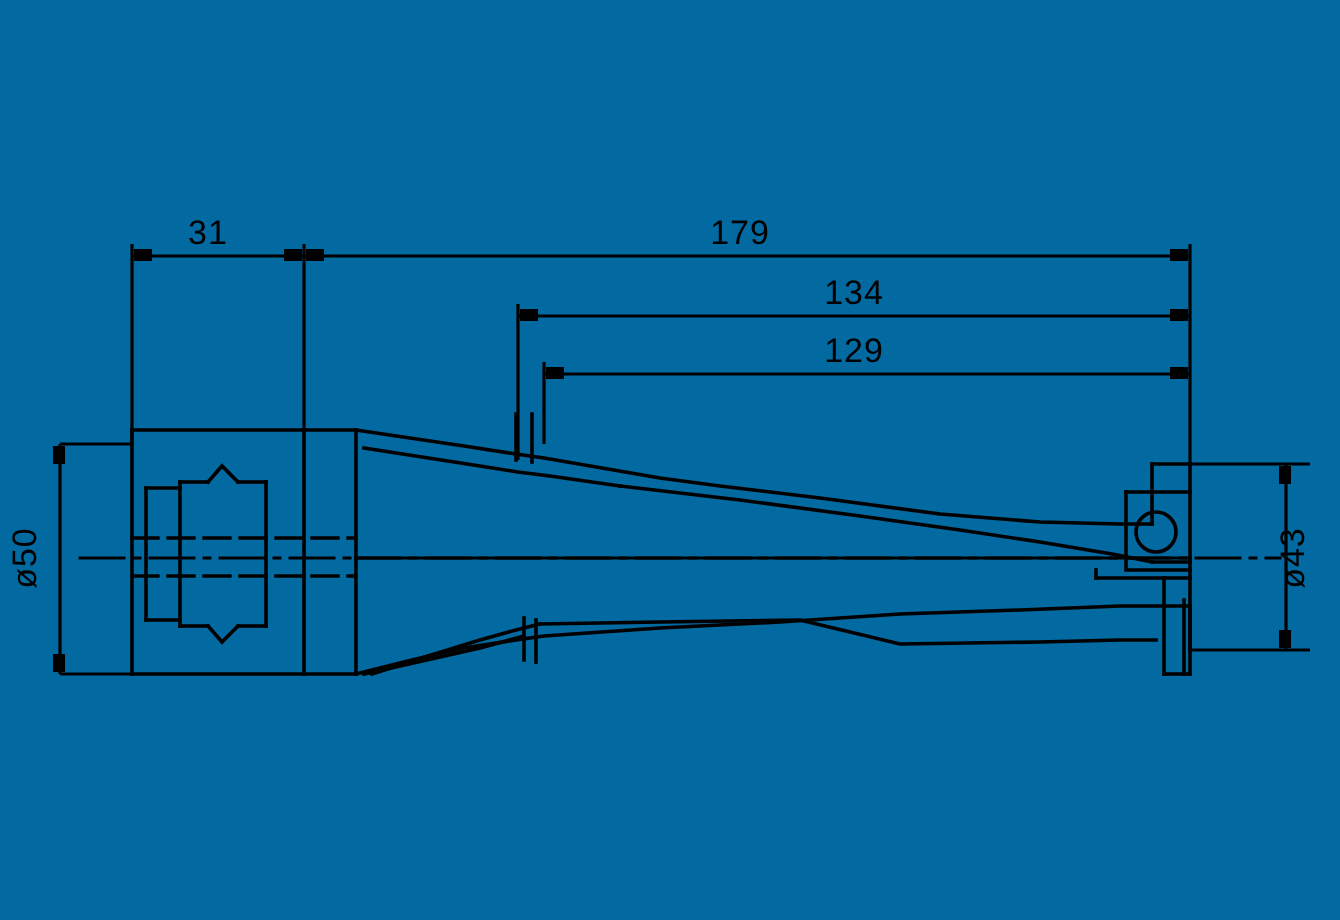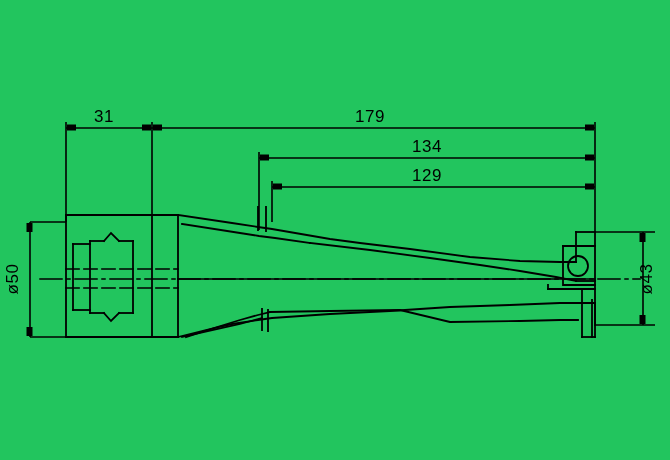--- a/index.html
+++ b/index.html
@@ -7,21 +7,21 @@
     padding: 0;
     background: #ffffff;
   }
   body {
     font-family: "Liberation Sans", sans-serif;
   }
   #drawing-root {
     position: relative;
     width: 670px;
     height: 460px;
-    background: #22c55e;
+    background: #0369a1;
     overflow: hidden;
   }
   #drawing-svg {
     display: block;
     width: 670px;
     height: 460px;
   }
   .dim-text {
     font-family: "Liberation Sans", sans-serif;
     font-size: 17px;

